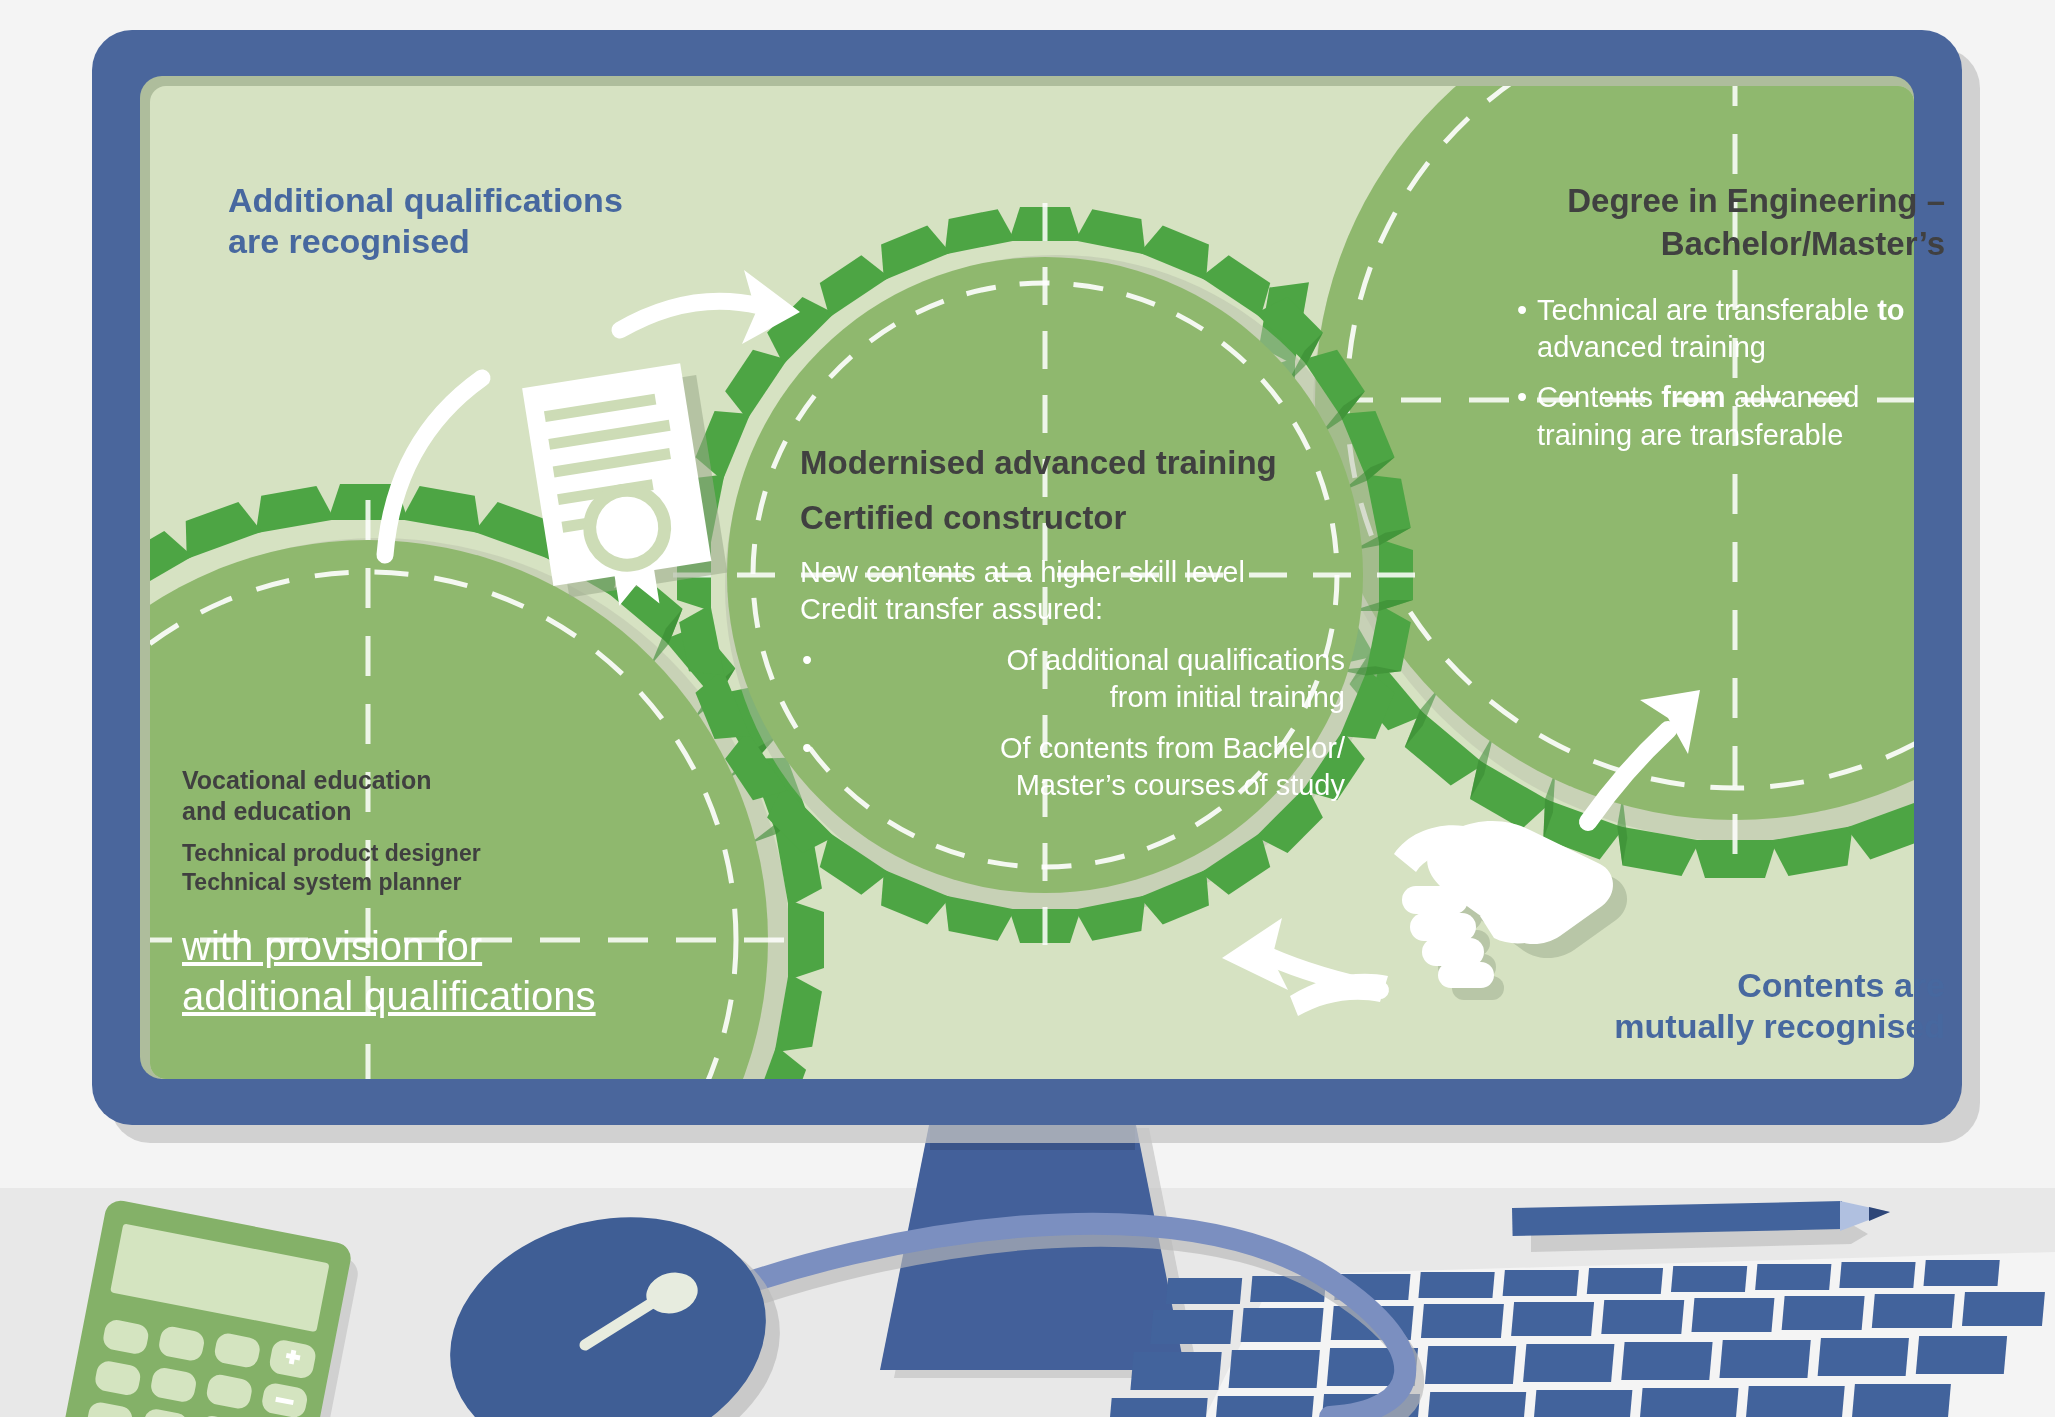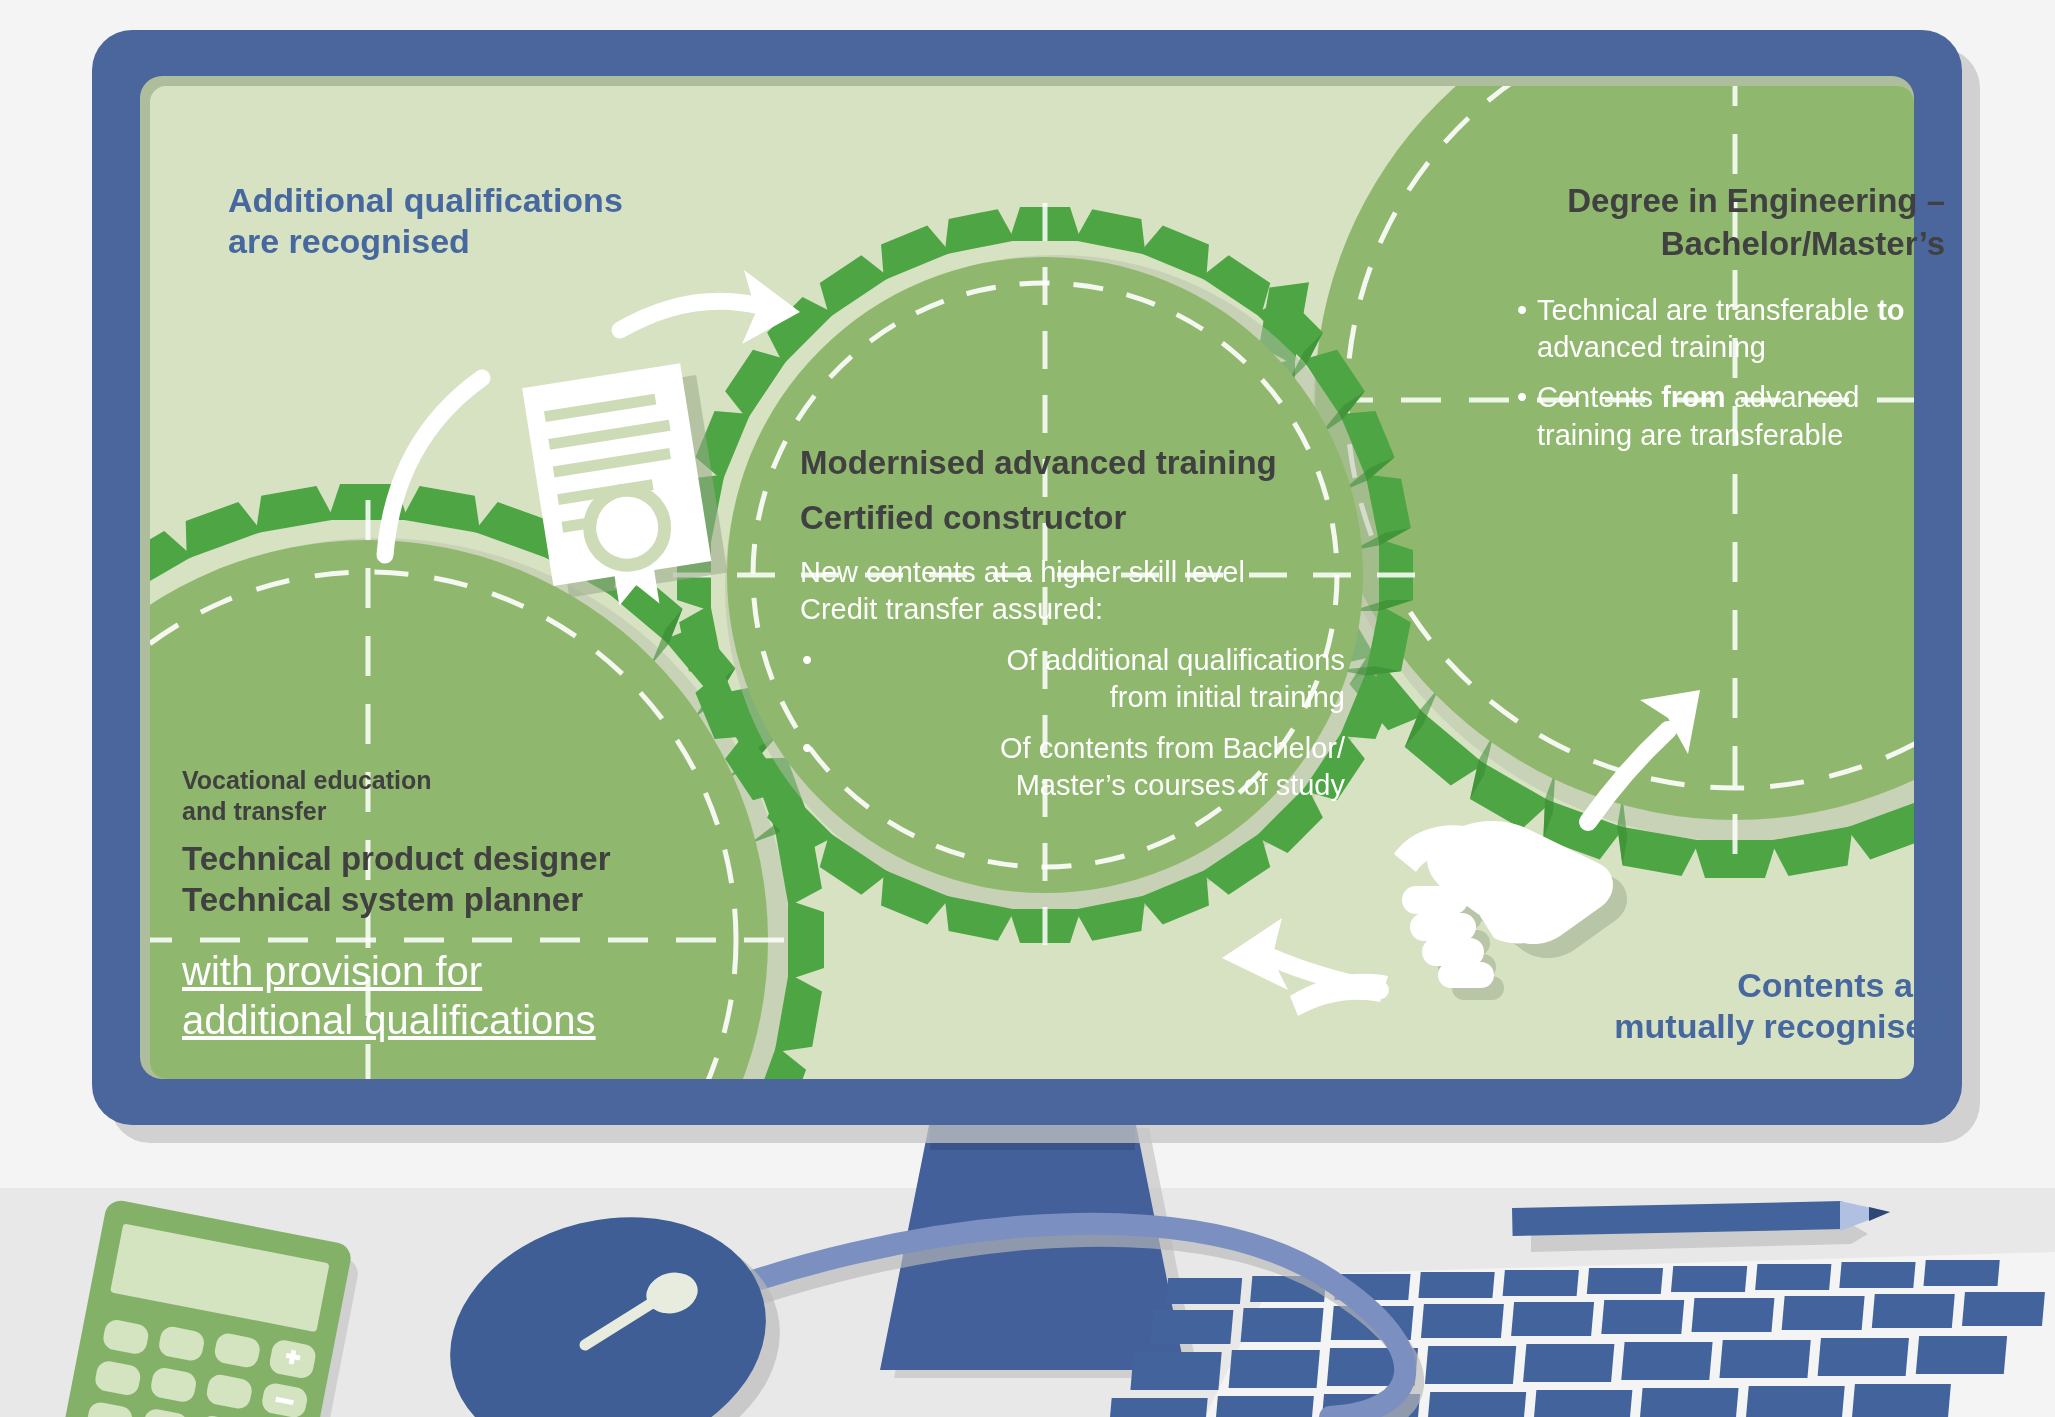--- a/index.html
+++ b/index.html
@@ -452,23 +452,23 @@
   </div>
 
   <div class="txt bluebold" style="left:1605px;top:965px;width:340px;font-size:34px;line-height:1.22;text-align:right;">
     <div>Contents are</div>
     <div>mutually recognised</div>
   </div>
 
   <div class="txt" style="left:182px;top:765px;width:520px;color:#ffffff;">
     <div class="whitebold" style="font-size:25px;line-height:1.24;">
       <div>Vocational education</div>
-      <div>and transfer</div>
+      <div>and education</div>
     </div>
-    <div class="whitebold" style="font-size:33px;line-height:1.24;margin-top:12px;">
+    <div class="whitebold" style="font-size:23px;line-height:1.24;margin-top:12px;">
       <div>Technical product designer</div>
       <div>Technical system planner</div>
     </div>
     <div class="white" style="font-size:40px;line-height:1.24;margin-top:26px;text-decoration:underline;">
       <div>with provision for</div>
       <div>additional qualifications</div>
     </div>
   </div>
 
   <div class="txt" style="left:800px;top:442px;width:545px;color:#ffffff;">

